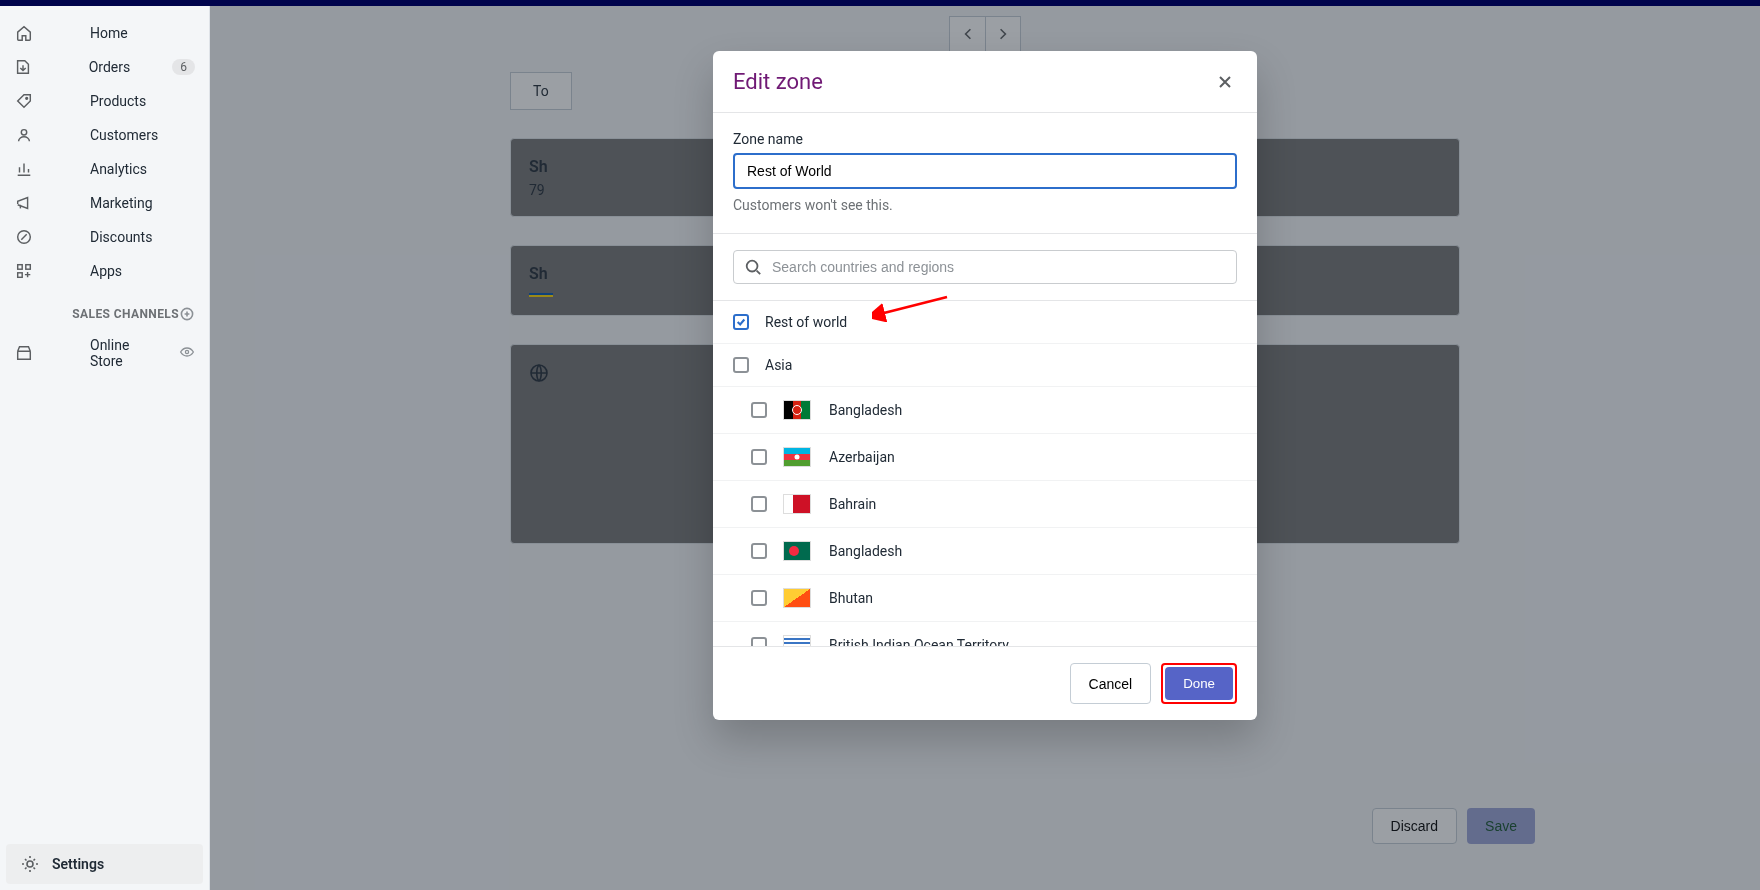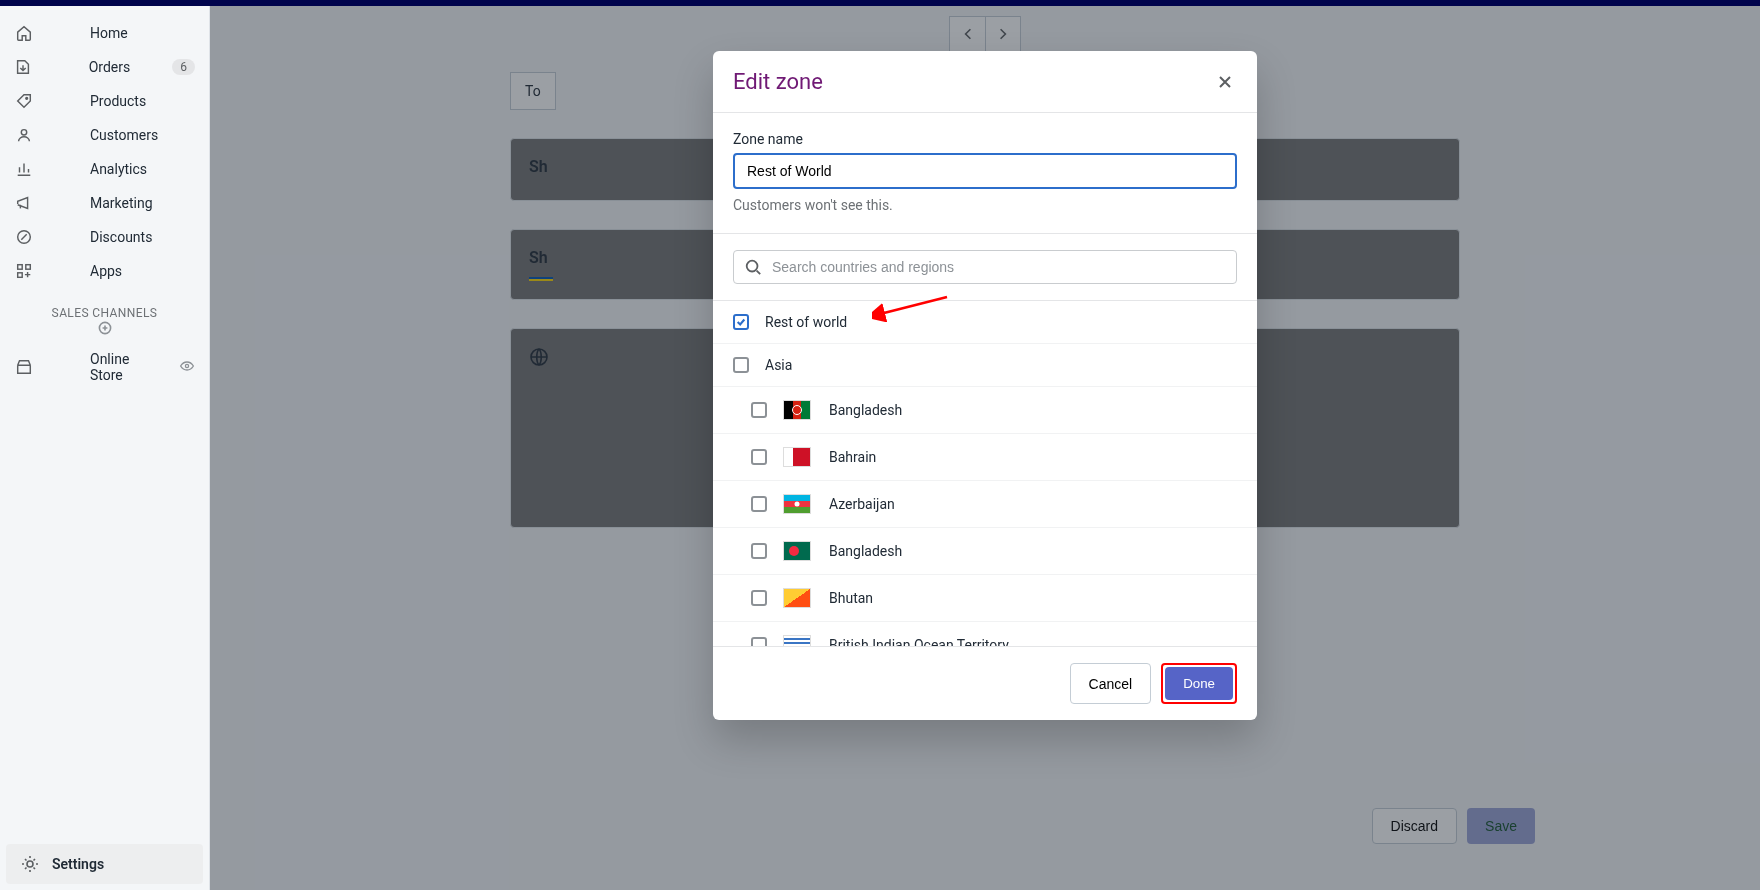--- a/index.html
+++ b/index.html
@@ -12,38 +12,38 @@
 .app { display: flex; height: calc(100% - 6px); }
 .sidebar { width: 210px; background: #f4f6f8; border-right: 1px solid #dfe3e8; display: flex; flex-direction: column; padding-top: 10px; }
 .main { flex: 1; position: relative; }
 
 .nav-item { display: flex; align-items: center; padding: 7px 14px; cursor: pointer; color: #212b36; gap: 42px; }
 .nav-item .icon { width: 20px; height: 20px; margin-right: 14px; display: flex; align-items: center; justify-content: center; color: #5c5f62; }
 .nav-item .icon svg { width: 18px; height: 18px; }
 .nav-item .label { flex: 1; }
 .nav-item .badge { background: #e4e5e7; border-radius: 10px; padding: 1px 8px; font-size: 12px; color: #5c5f62; }
 
-.nav-section-title { padding: 18px 14px 8px 14px; font-size: 12px; font-weight: 400; color: #6d7175; letter-spacing: 0.4px; display: flex; align-items: center; justify-content: flex-end; flex-direction: column; }
+.nav-section-title { padding: 18px 14px 8px 14px; font-size: 12px; font-weight: 700; color: #6d7175; letter-spacing: 0.4px; display: flex; align-items: center; justify-content: flex-end; }
 .nav-section-title .plus-icon { width: 16px; height: 16px; color: #8c9196; }
 
 .nav-item-trailing { color: #8c9196; }
 .nav-item-trailing svg { width: 16px; height: 16px; }
 
 .sidebar-spacer { flex: 1; }
 .settings-item { display: flex; align-items: center; padding: 10px 14px; margin: 6px; background: #edeeef; border-radius: 4px; font-weight: 600; cursor: pointer; }
 .settings-item .icon { width: 20px; height: 20px; margin-right: 12px; display: flex; align-items: center; justify-content: center; color: #5c5f62; }
 
 
 .content-backdrop { padding: 0 300px 0 300px; }
 .pagination-nav { display: flex; justify-content: center; gap: 0; padding-top: 10px; }
 .pagination-nav button { width: 36px; height: 36px; border: 1px solid #c4cdd5; background: #fff; display:flex; align-items:center; justify-content:center; cursor: pointer; }
 .pagination-nav button:first-child { border-right: none; }
 .pagination-nav svg { width: 16px; height: 16px; color: #5c5f62; }
 
-.tab-button { display:inline-block; border:1px solid #c4cdd5; background:#fff; padding: 10px 14px; margin-top: 20px; }
+.tab-button { display:inline-block; border:1px solid #c4cdd5; background:#fff; padding: 10px 22px; margin-top: 20px; }
 
 .card { background:#737373; border:1px solid #dfe3e8; border-radius:4px; margin-top: 28px; padding: 18px; }
 .card h3 { font-size: 16px; font-weight: 600; margin-bottom: 6px;}
 
 .footer-actions { position: absolute; right: 225px; bottom: 46px; display: flex; gap: 10px; }
 .btn { padding: 9px 18px; border-radius: 4px; font-size: 14px; cursor: pointer; }
 .btn-default { border: 1px solid #c4cdd5; background: #fff; }
 .btn-primary-disabled { background: #9aa3d6; color: #14532d; border: none; }
 
 
@@ -219,20 +219,21 @@
           </button>
         <button>
             <svg viewBox="0 0 20 20" fill="none" stroke="currentColor" stroke-width="2">
               <path d="M7 4l6 6-6 6"></path>
             </svg>
           </button>
       </div>
       <span class="tab-button">To</span>
       <div class="card">
         <h3>Sh</h3>
+        <div>79</div>
       </div>
       <div class="card">
         <h3>Sh</h3>
         <div style="height:4px;background:linear-gradient(to bottom,#0057b7 50%,#ffd700 50%);width:24px;margin-top:10px;"></div>
       </div>
       <div class="card" style="height:200px;">
         <svg viewBox="0 0 20 20" width="20" height="20" fill="none" stroke="currentColor" stroke-width="1.6">
             <circle cx="10" cy="10" r="8"></circle>
             <path d="M2 10h16M10 2c3 3 3 13 0 16M10 2c-3 3-3 13 0 16"></path>
           </svg>
@@ -285,27 +286,27 @@
           <span class="checkbox"></span>
           <span class="country-name">Asia</span>
         </div>
         <div class="country-row sub">
           <span class="checkbox"></span>
           <span class="flag flag-af"></span>
           <span class="country-name">Bangladesh</span>
         </div>
         <div class="country-row sub">
           <span class="checkbox"></span>
+          <span class="flag flag-az"></span>
+          <span class="country-name">Azerbaijan</span>
+        </div>
+        <div class="country-row sub">
+          <span class="checkbox"></span>
           <span class="flag flag-bh"></span>
           <span class="country-name">Bahrain</span>
-        </div>
-        <div class="country-row sub">
-          <span class="checkbox"></span>
-          <span class="flag flag-az"></span>
-          <span class="country-name">Azerbaijan</span>
         </div>
         <div class="country-row sub">
           <span class="checkbox"></span>
           <span class="flag flag-bd"></span>
           <span class="country-name">Bangladesh</span>
         </div>
         <div class="country-row sub">
           <span class="checkbox"></span>
           <span class="flag flag-bt"></span>
           <span class="country-name">Bhutan</span>

